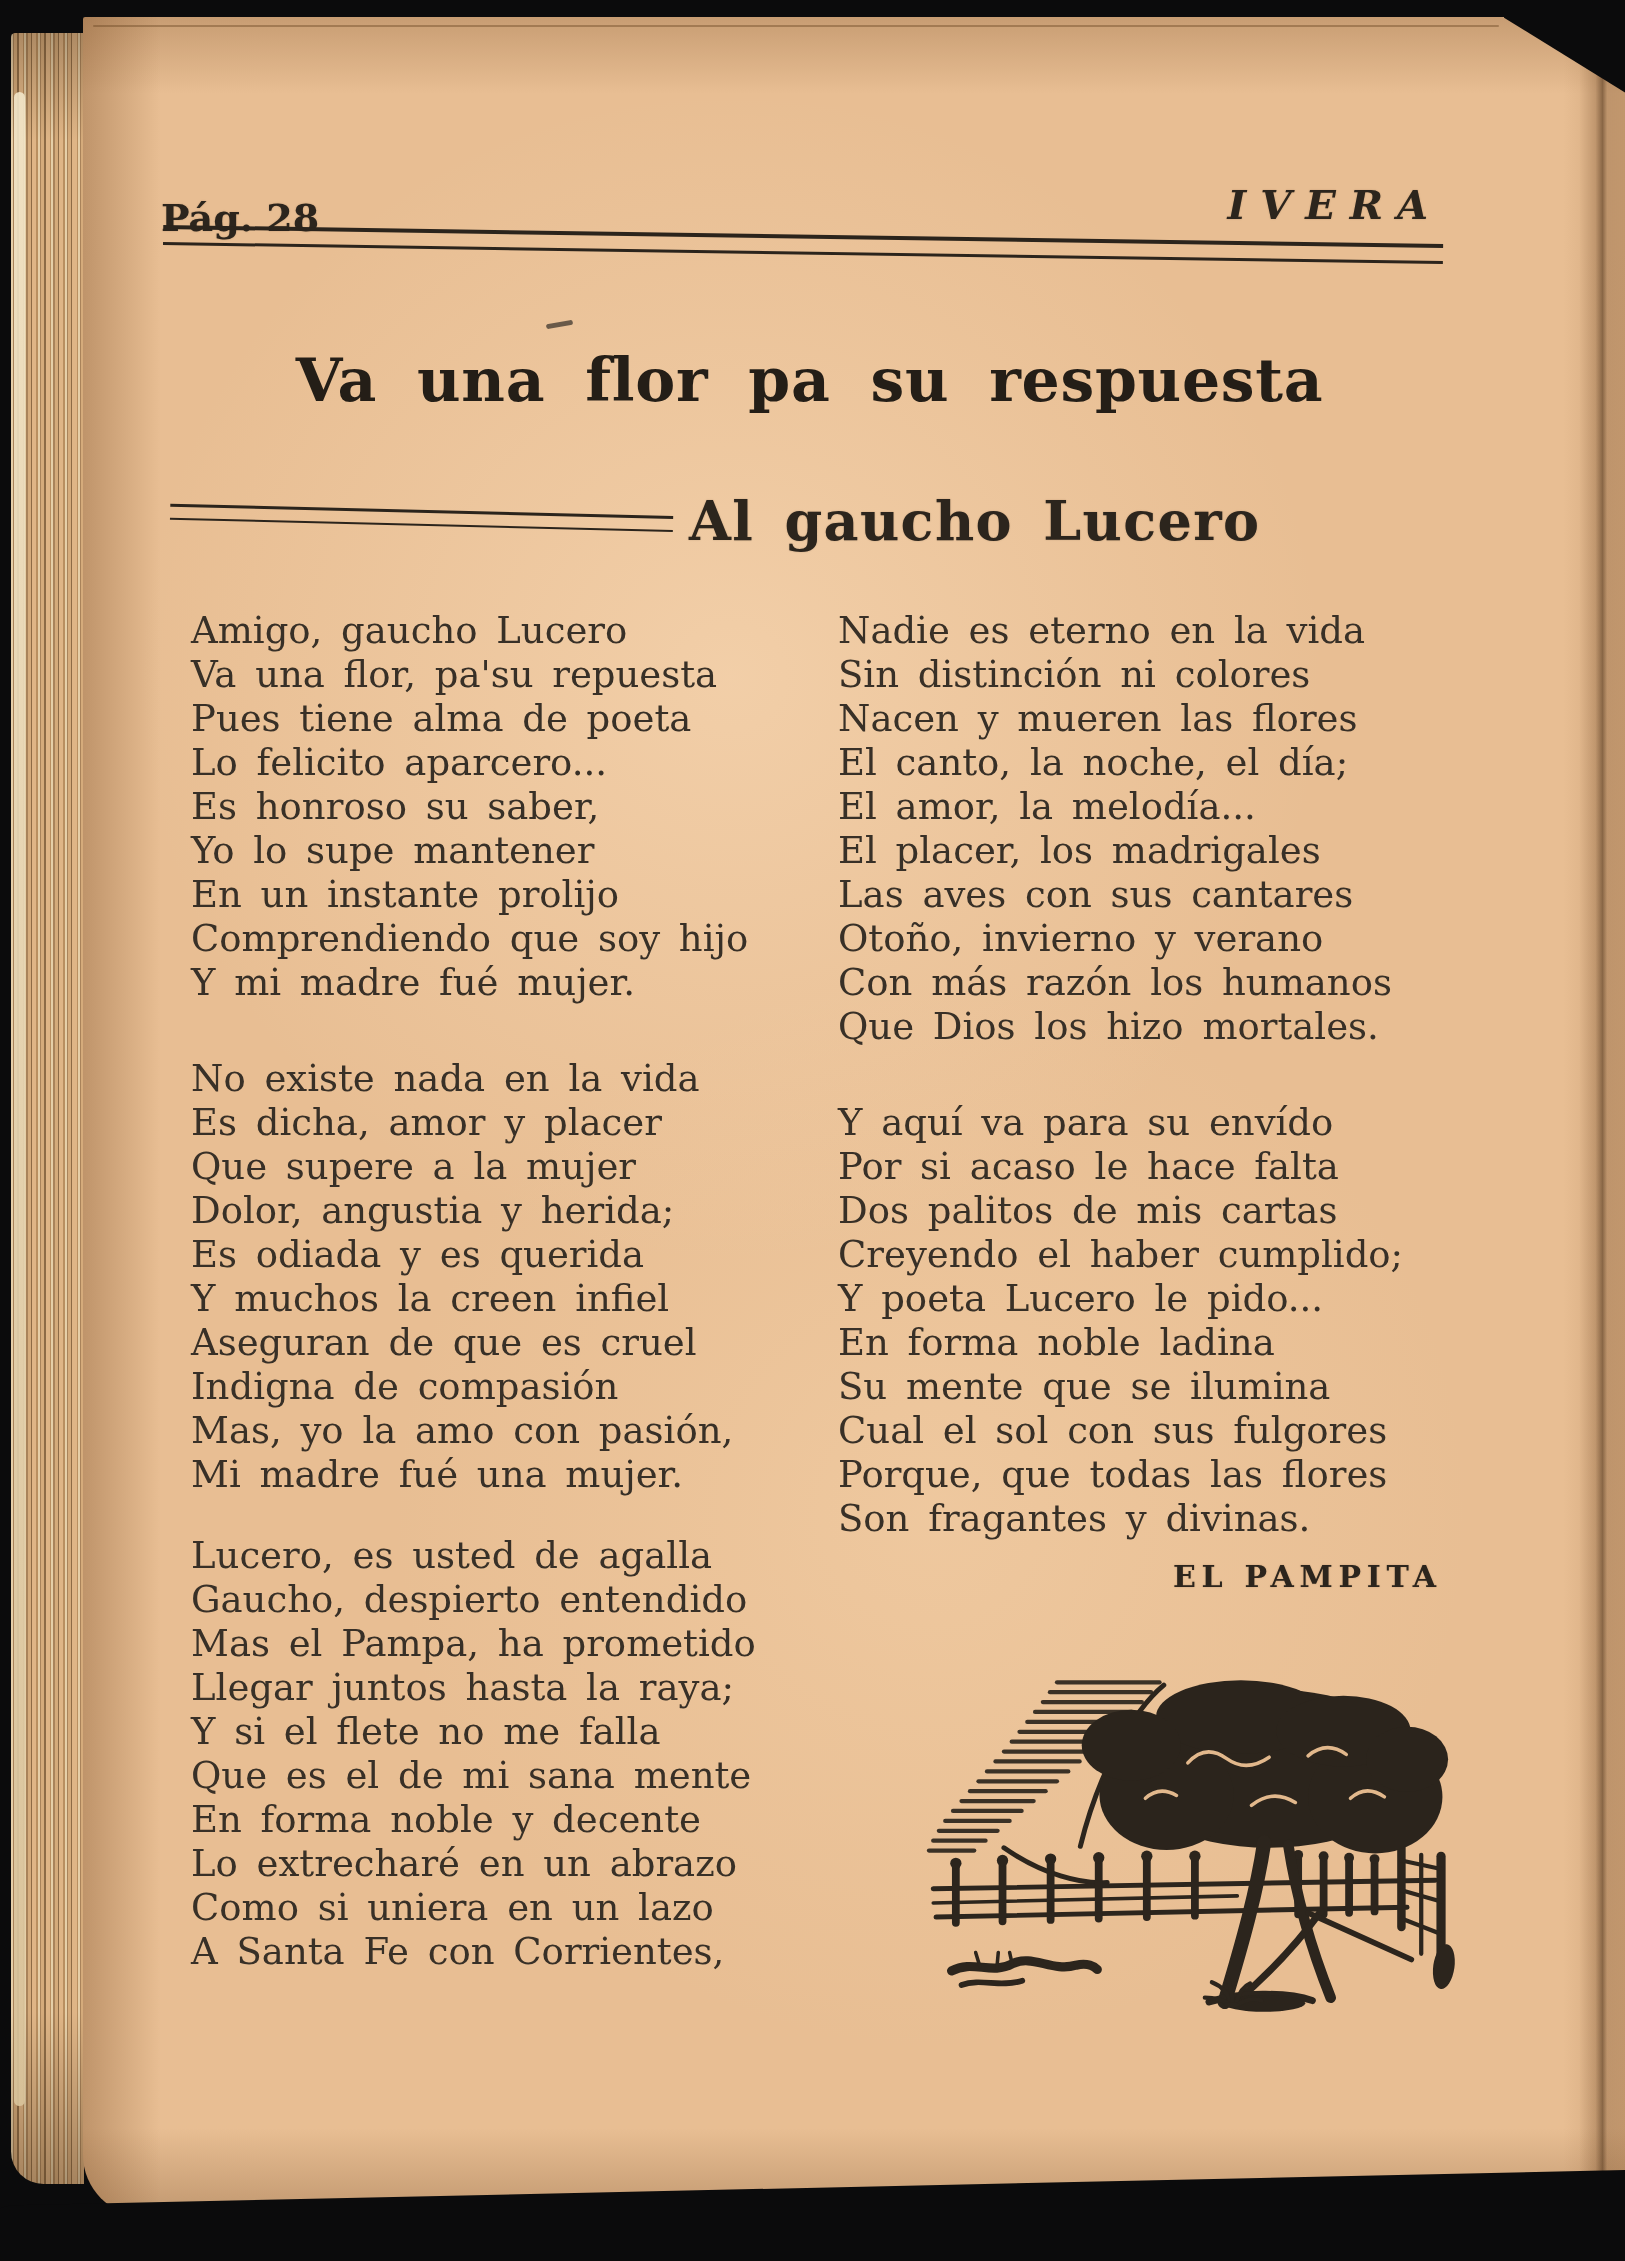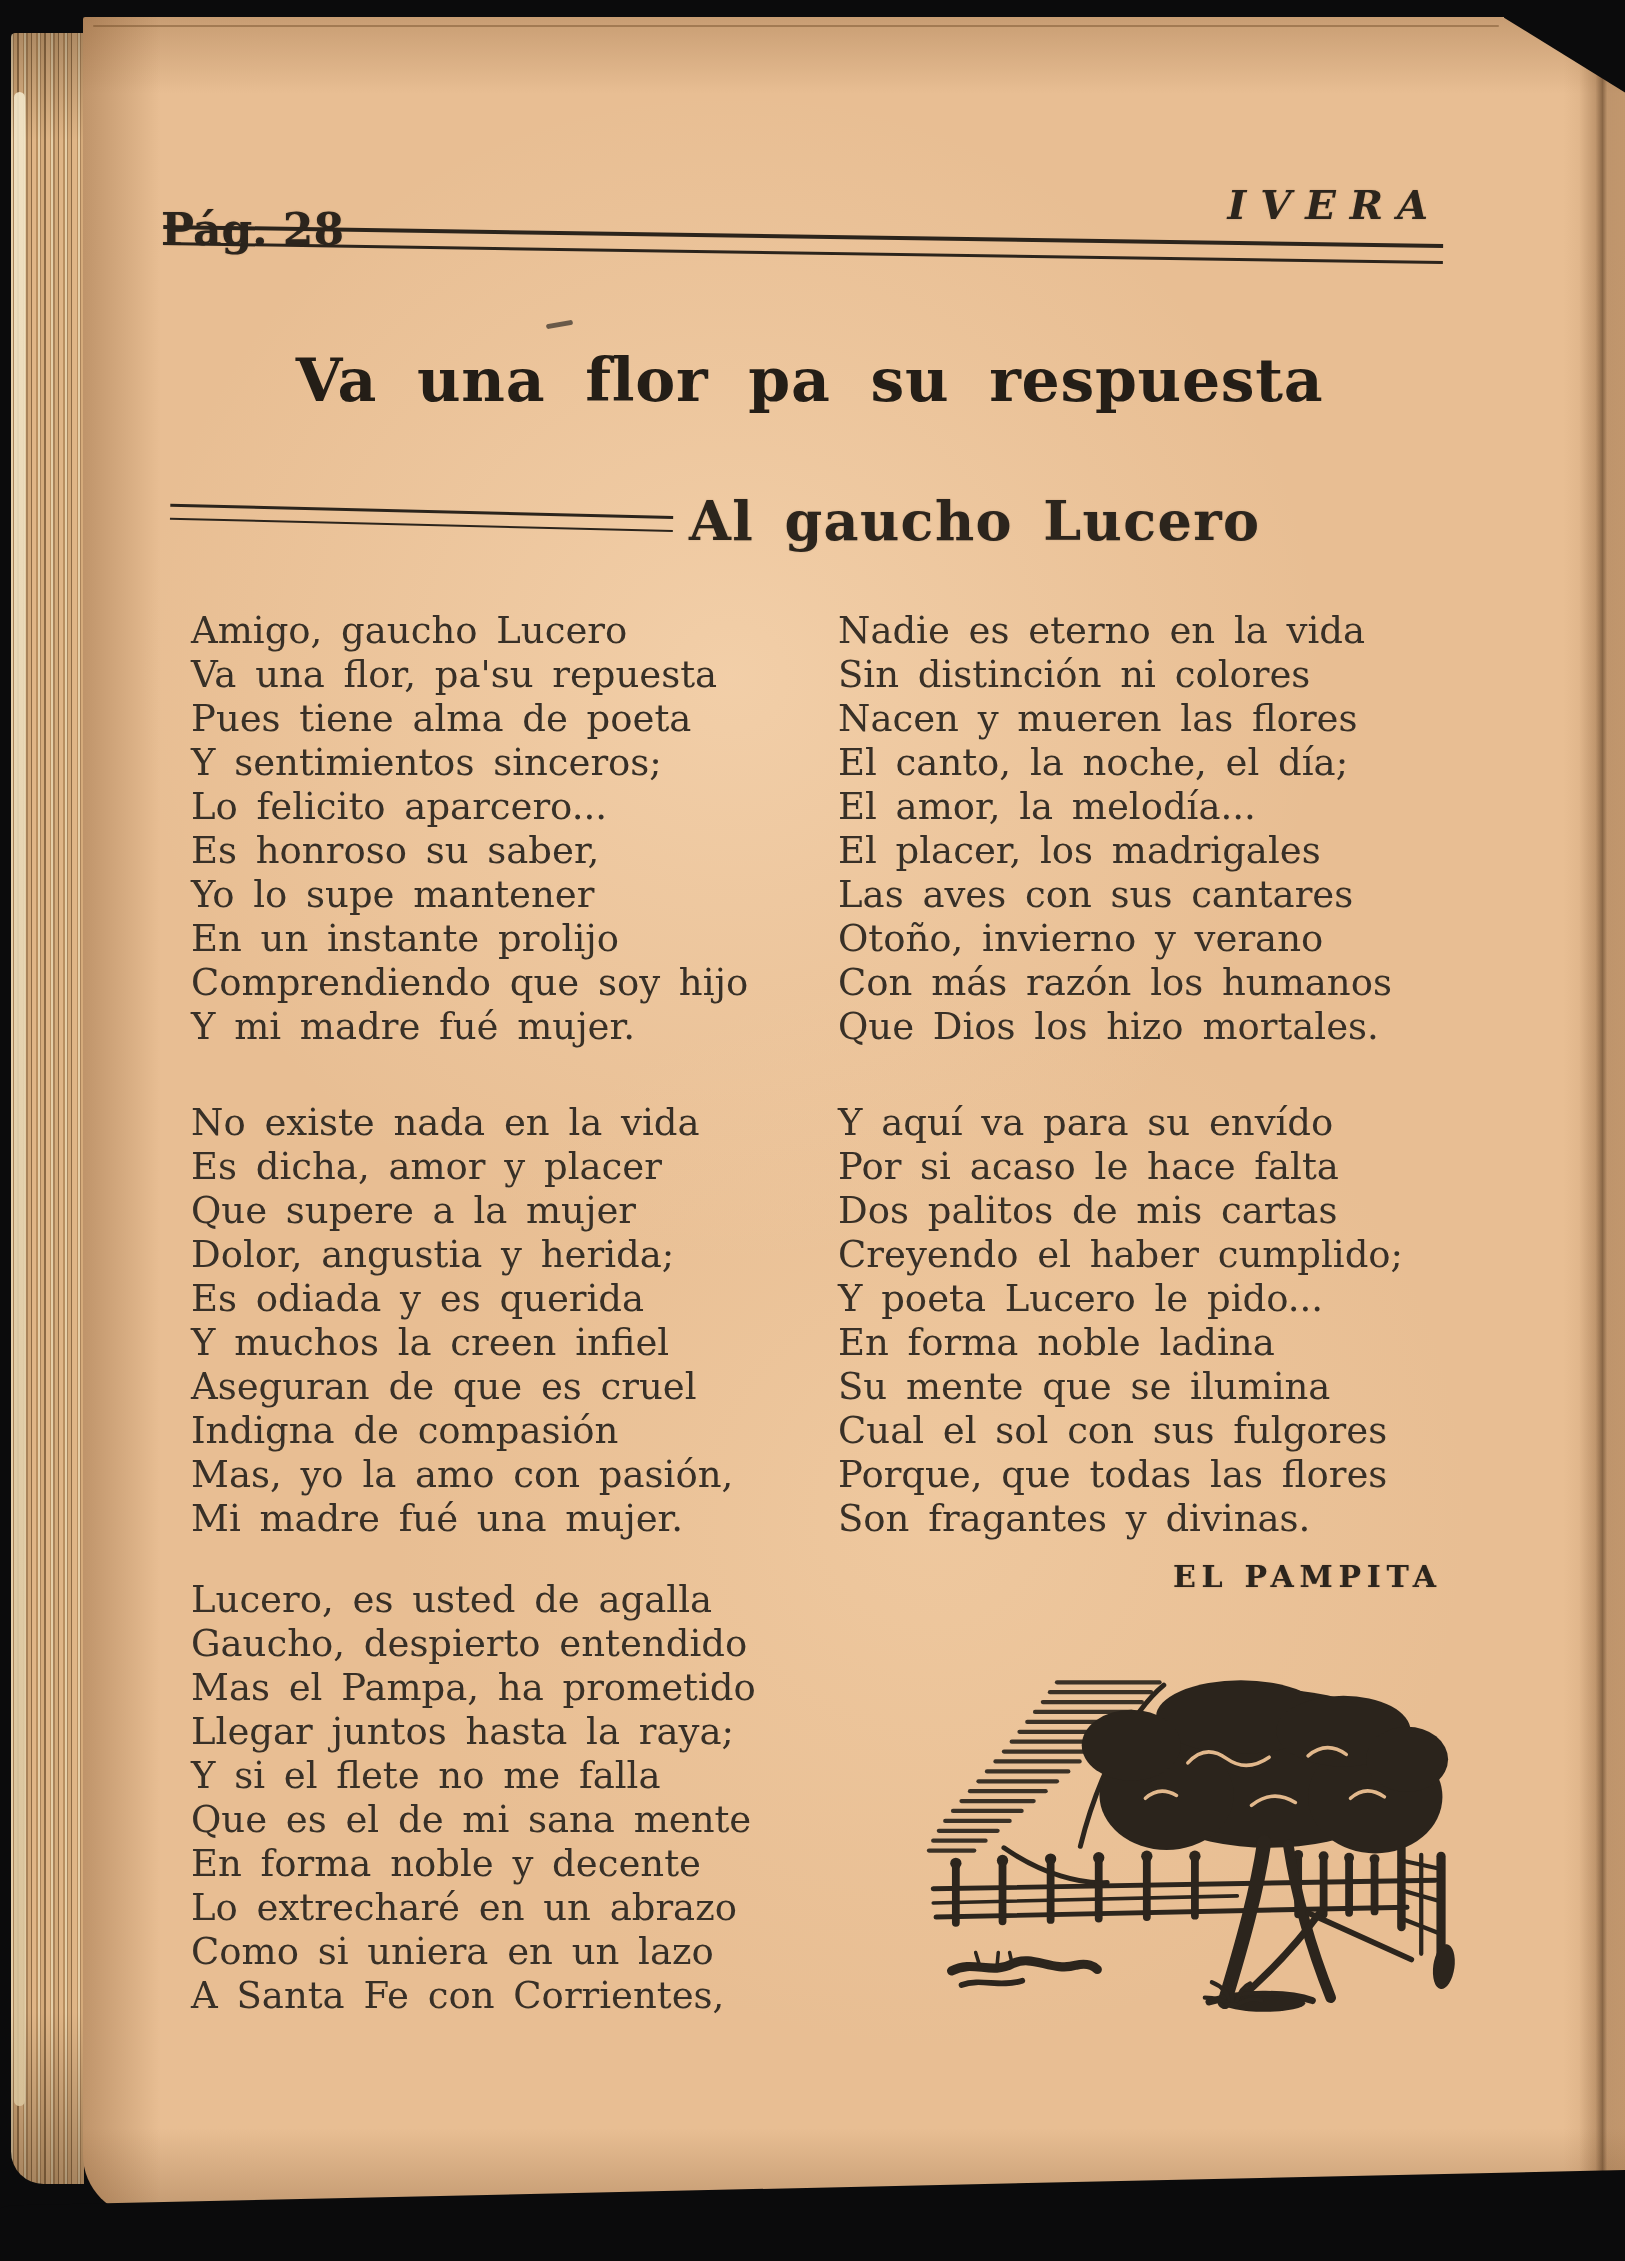--- a/index.html
+++ b/index.html
@@ -43,21 +43,21 @@
   .corner-wedge{
     left:1504px;top:0;width:122px;height:93px;background:#0b0b0c;
     clip-path:polygon(0 0,100% 0,100% 100%,0 19%);
   }
   .bottom-shadow{
     left:-21px;top:2206px;width:1710px;height:163px;background:#0b0b0c;
     transform:rotate(-1.25deg);transform-origin:0 0;border-radius:35px 0 0 0;
   }
   
   .ink{color:#2c251d;text-shadow:0 0 1.4px rgba(70,50,30,.35);}
-  .hdr-left{left:161px;top:204px;font-size:44px;font-weight:bold;}
+  .hdr-left{left:161px;top:195px;font-size:38px;font-weight:bold;}
   .hdr-right{left:1159px;top:181px;width:283px;text-align:right;font-size:40px;font-weight:bold;font-style:italic;letter-spacing:14px;}
   .hdr-rule{
     left:163px;top:244px;width:1280px;height:13.4px;
     border-top:4.2px solid #2b241c;border-bottom:3.5px solid #2b241c;
     transform:rotate(0.85deg);transform-origin:100% 50%;
   }
   .headline{
     left:177px;top:345px;width:1265px;text-align:center;
     font-size:60px;font-weight:bold;color:#241e17;
     word-spacing:18.4px;letter-spacing:0.7px;white-space:nowrap;
@@ -94,21 +94,20 @@
 <div class="abs artifact-dash"></div>
 <div class="abs headline">Va una flor pa su respuesta</div>
 <div class="abs ded-rule"></div>
 <div class="abs ink dedication">Al gaucho Lucero</div>
 
 <div class="abs col col1">
   <div class="stanza">
       <div class="line">Amigo, gaucho Lucero</div>
       <div class="line">Va una flor, pa'su repuesta</div>
       <div class="line">Pues tiene alma de poeta</div>
-      <div class="line">Y sentimientos sinceros;</div>
       <div class="line">Lo felicito aparcero...</div>
       <div class="line">Es honroso su saber,</div>
       <div class="line">Yo lo supe mantener</div>
       <div class="line">En un instante prolijo</div>
       <div class="line">Comprendiendo que soy hijo</div>
       <div class="line">Y mi madre fué mujer.</div>
     </div>
   <div class="stanza">
       <div class="line">No existe nada en la vida</div>
       <div class="line">Es dicha, amor y placer</div>

